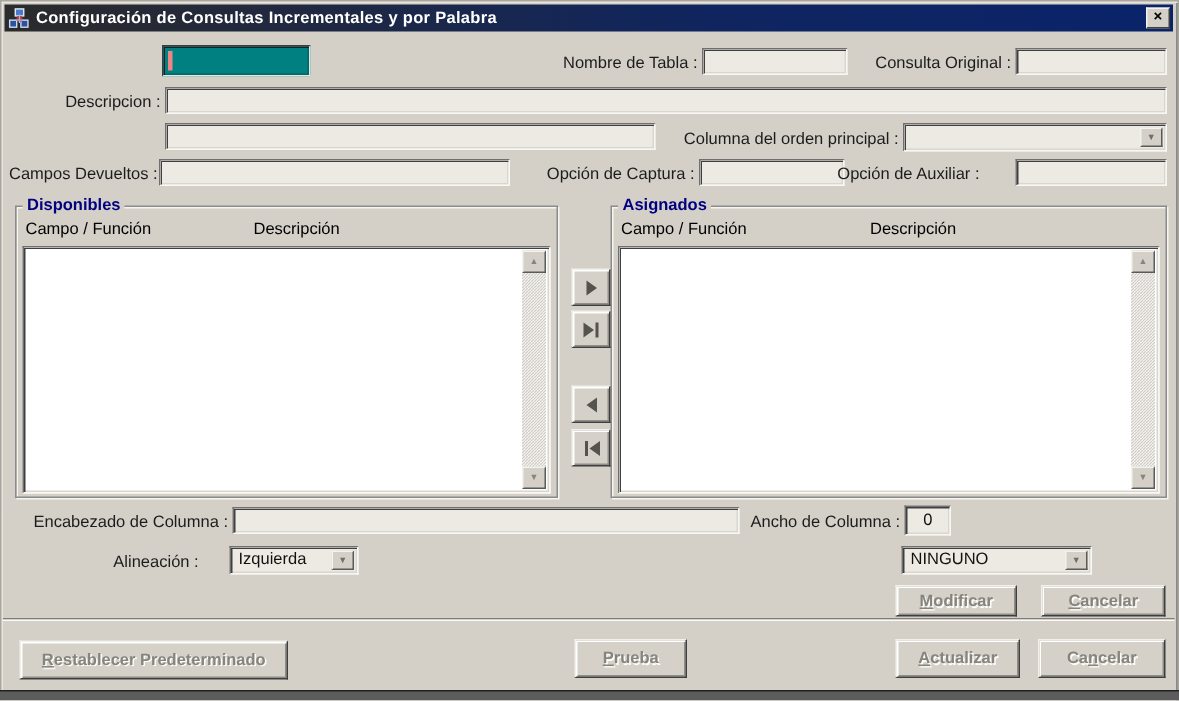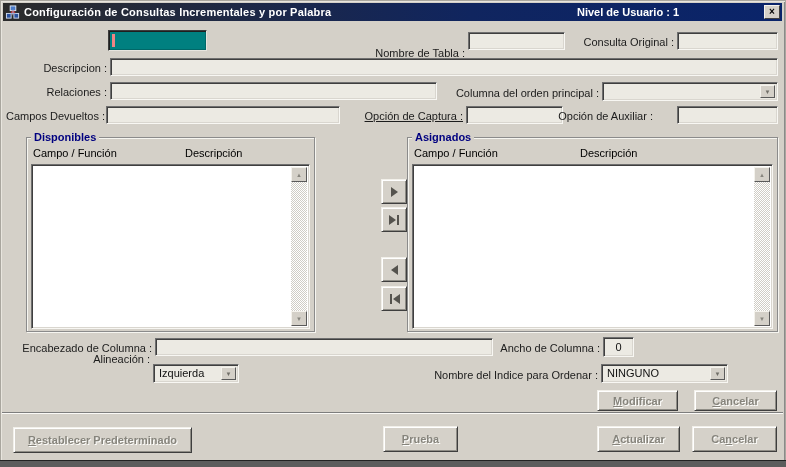--- a/index.html
+++ b/index.html
@@ -80,51 +80,49 @@
 
   <div class="titlebar">
     <svg class="app-ico" viewBox="0 0 16 16">
       <rect x="5" y="1" width="6" height="5" fill="#4a7ac8" stroke="#dfe8f6" stroke-width="1"></rect>
       <rect x="1" y="9" width="5" height="5" fill="#2a52a0" stroke="#cfd9ee" stroke-width="1"></rect>
       <rect x="9" y="9" width="5" height="5" fill="#2a52a0" stroke="#cfd9ee" stroke-width="1"></rect>
       <circle cx="8" cy="8" r="2.2" fill="#c03030"></circle>
       <path d="M8 5 L8 11 M5 9 L11 9" stroke="#9db8e0" stroke-width="1" fill="none"></path>
     </svg>
     <span class="ttl">Configuración de Consultas Incrementales y por Palabra</span>
-    <span class="nivel">Nivel de Usuario : 1</span>
     <div class="closebtn">×</div>
   </div>
 
   <div class="field teal" style="left:108px;top:30px;width:99px;">
     <div class="caret"></div>
   </div>
-  <div class="lbl" style="left:330px;width:135px;top:44px;text-align:right;">Nombre de Tabla :</div>
+  <div class="lbl" style="left:330px;width:135px;top:33px;text-align:right;">Nombre de Tabla :</div>
   <div class="field" style="left:468px;top:32px;width:97px;"></div>
   <div class="lbl" style="left:544px;width:130px;top:33px;">Consulta Original :</div>
   <div class="field" style="left:677px;top:32px;width:101px;"></div>
 
   <div class="lbl" style="left:10px;width:97px;top:59px;">Descripcion :</div>
   <div class="field" style="left:110px;top:58px;width:668px;"></div>
 
-  <div class="lbl" style="left:10px;width:97px;top:83px;">Relaciones :</div>
   <div class="field" style="left:110px;top:82px;width:327px;"></div>
   <div class="lbl" style="left:430px;width:169px;top:84px;">Columna del orden principal :</div>
   <div class="dd" style="left:602px;top:82px;width:176px;">
     <span class="val"></span>
     <div class="dd-btn">▼</div>
   </div>
 
   <div class="lbl" style="left:6px;width:97px;top:107px;">Campos Devueltos :</div>
   <div class="field" style="left:106px;top:106px;width:234px;"></div>
-  <div class="lbl" style="left:352px;width:111px;top:107px;text-decoration:underline;">Opción de Captura :</div>
+  <div class="lbl" style="left:352px;width:111px;top:107px;">Opción de Captura :</div>
   <div class="field" style="left:466px;top:106px;width:97px;"></div>
   <div class="lbl" style="left:536px;width:117px;top:107px;">Opción de Auxiliar :</div>
   <div class="field" style="left:677px;top:106px;width:101px;"></div>
 
-  <div class="group" style="left:10px;top:137px;width:289px;height:195px;margin-left:16px;">
+  <div class="group" style="left:10px;top:137px;width:362px;height:195px;">
     <span class="gtitle">Disponibles</span>
     <span class="colhdr" style="left:6px;top:9px;">Campo / Función</span>
     <span class="colhdr" style="left:158px;top:9px;">Descripción</span>
     <div class="list" style="left:4px;top:26px;right:4px;bottom:2px;">
       <div class="sb">
         <div class="sb-btn sb-up">▲</div>
         <div class="sb-btn sb-dn">▼</div>
       </div>
     </div>
   </div>
@@ -154,26 +152,25 @@
   <div class="btn xfer" style="top:286px;">
     <span class="vbar"></span>
       <span class="tri-l"></span>
   </div>
 
   <div class="lbl" style="left:20px;width:132px;top:339px;">Encabezado de Columna :</div>
   <div class="field" style="left:155px;top:338px;width:338px;"></div>
   <div class="lbl" style="left:478px;width:122px;top:339px;">Ancho de Columna :</div>
   <div class="field" style="left:603px;top:337px;width:31px;height:20px;text-align:center;line-height:18px;">0</div>
 
-  <div class="lbl" style="left:58px;width:92px;top:350px;">Alineación :</div>
+  <div class="lbl" style="left:58px;width:92px;top:366px;text-align:center;">Alineación :</div>
   <div class="dd" style="left:153px;top:364px;width:86px;">
     <span class="val">Izquierda</span>
     <div class="dd-btn">▼</div>
   </div>
-  <div class="lbl" style="left:428px;width:170px;top:366px;">Nombre del Indice para Ordenar :</div>
   <div class="dd" style="left:601px;top:364px;width:127px;">
     <span class="val">NINGUNO</span>
     <div class="dd-btn">▼</div>
   </div>
 
   <div class="btn" style="left:597px;top:390px;width:81px;height:21px;"><u>M</u>odificar</div>
   <div class="btn" style="left:694px;top:390px;width:83px;height:21px;"><u>C</u>ancelar</div>
 
   <div class="sep"></div>
 

